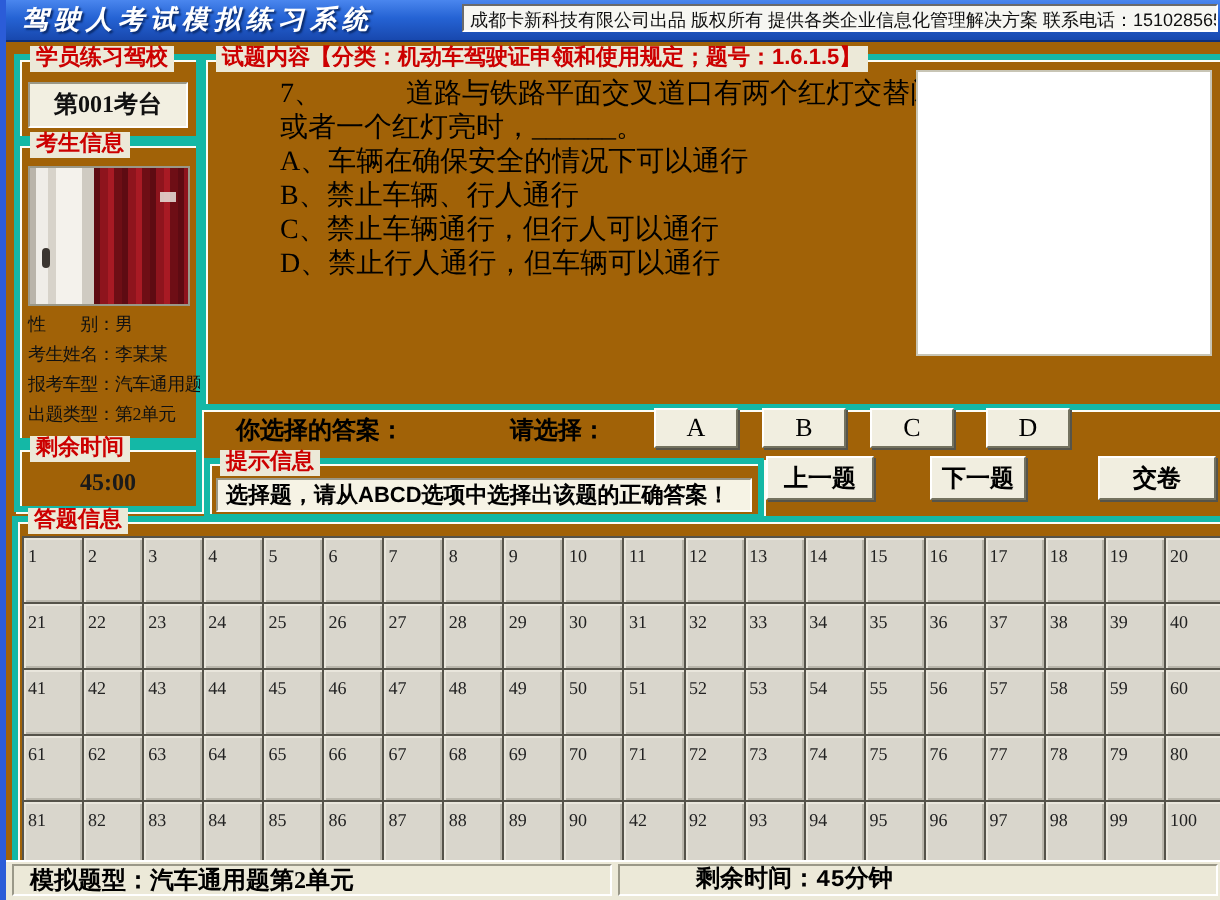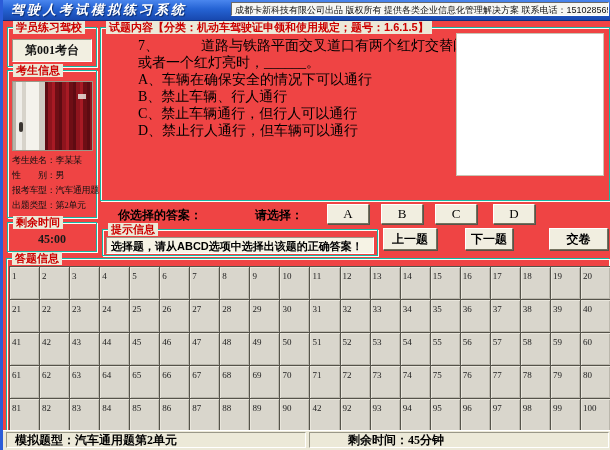--- a/index.html
+++ b/index.html
@@ -1,18 +1,18 @@
 <!DOCTYPE html>
 <html><head>
 <meta charset="utf-8">
 <style>
   html,body{margin:0;padding:0;background:#777;}
   .window{
     position:relative;width:610px;height:450px;overflow:hidden;
-    background:#ef4444;
+    background:#a16207;
     border-left:3px solid #2b5cd8;
     box-sizing:border-box;
     font-family:"Liberation Sans", sans-serif;
   }
   
   .titlebar{
     position:absolute;left:0;top:0;right:0;height:20px;
     background:linear-gradient(180deg,#4a86ee 0%,#2563d4 45%,#1848ae 100%);
     border-bottom:1px solid #0d2f7a;
   }
@@ -26,21 +26,21 @@
     position:absolute;left:228px;top:2px;width:378px;height:14px;
     background:#f6f6f2;
     border-top:1px solid #6a6a6a;border-left:1px solid #6a6a6a;
     border-bottom:1px solid #fff;border-right:1px solid #fff;
     font-size:9px;line-height:14px;color:#101010;
     white-space:nowrap;overflow:hidden;padding-left:3px;box-sizing:border-box;
   }
   
   .groupbox{
     position:absolute;
-    border:1px solid #14b8a6;
+    border:3px solid #14b8a6;
     box-shadow:1px 1px 0 #fdfcf5, inset 1px 1px 0 #fdfcf5;
   }
   .gb-label{
     position:absolute;top:-7px;left:5px;
     background:#ece9d8;padding:0 3px;
     color:#cc0000;font-weight:bold;font-size:11px;line-height:13px;
     white-space:nowrap;
   }
   
   .station-panel{
@@ -155,26 +155,26 @@
   <div class="groupbox" style="left:4px;top:70px;width:88px;height:146px;">
     <span class="gb-label">考生信息</span>
     <div class="photo">
       <div class="door"></div>
       <div class="handle"></div>
       <div class="curtain"></div>
       <div class="tag"></div>
     </div>
     <div class="field-rows">
       <div class="field-row">
+        <span>性　　别：</span>
+        <span>男</span>
+      </div>
+      <div class="field-row">
         <span>考生姓名：</span>
         <span>李某某</span>
-      </div>
-      <div class="field-row">
-        <span>性　　别：</span>
-        <span>男</span>
       </div>
       <div class="field-row">
         <span>报考车型：</span>
         <span>汽车通用题</span>
       </div>
       <div class="field-row">
         <span>出题类型：</span>
         <span>第2单元</span>
       </div>
     </div>
@@ -314,16 +314,16 @@
         <div class="cell">96</div>
         <div class="cell">97</div>
         <div class="cell">98</div>
         <div class="cell">99</div>
         <div class="cell">100</div>
       </div>
   </div>
 
   <div class="statusbar">
     <div class="status-panel" style="left:3px;width:300px;padding-left:8px;">模拟题型：汽车通用题第2单元</div>
-    <div class="status-panel" style="left:306px;width:300px;padding-left:38px;">剩余时间：45分钟</div>
+    <div class="status-panel" style="left:306px;width:300px;padding-left:38px;font-family:Liberation Mono, monospace;">剩余时间：45分钟</div>
   </div>
 
 </div>
 
 </body></html>

